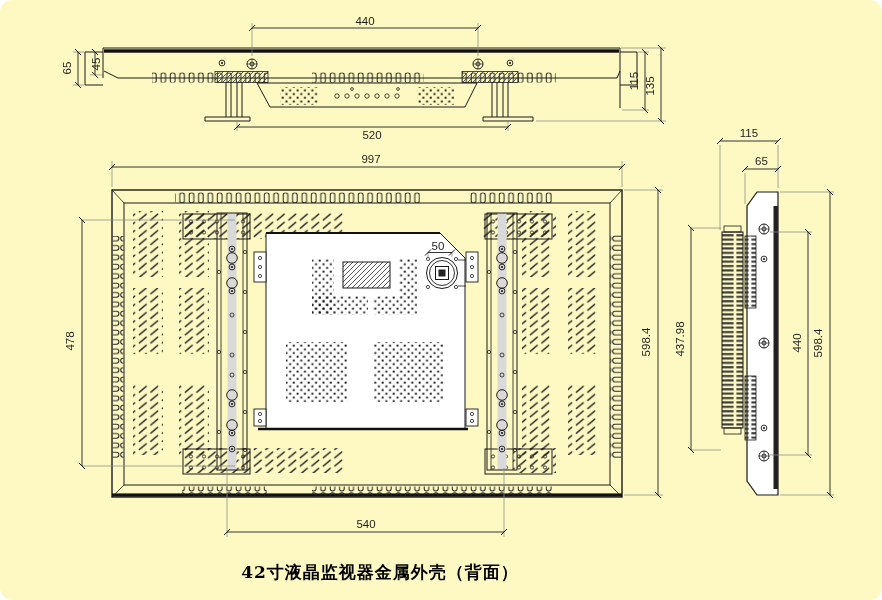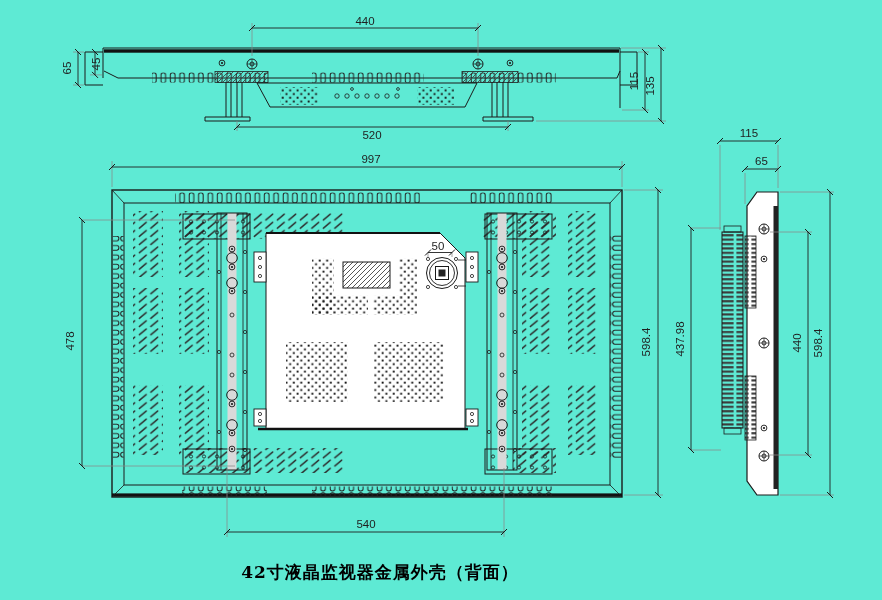--- a/index.html
+++ b/index.html
@@ -1,17 +1,17 @@
 <!DOCTYPE html>
 <html><head>
 <meta charset="utf-8">
 <style>
   html,body{margin:0;padding:0;background:#ffffff;}
-  .page{position:relative;width:882px;height:600px;background:#5eead4;overflow:hidden;
-        font-family:"Liberation Sans", sans-serif;}
+  .page{position:relative;width:882px;height:600px;background:#fef9c3;overflow:hidden;
+        font-family:"Liberation Sans", sans-serif;border-radius:12px;}
   svg{display:block}
   .ol{stroke:#1a1a1a;stroke-width:1.2;fill:none;}
   .o2{stroke:#1a1a1a;stroke-width:1;fill:none;}
   .th{stroke:#1a1a1a;stroke-width:0.8;fill:none;}
   .dl{stroke:#1f1f1f;stroke-width:0.9;fill:none;}
   .ext{stroke:#8a8a8a;stroke-width:0.75;fill:none;}
   .dt{font-family:"Liberation Sans",sans-serif;font-size:11.5px;fill:#1f1f1f;}
   .cap{font-family:"DejaVu Serif",serif;font-size:17px;font-weight:bold;fill:#000;letter-spacing:1px;}
 </style>
 </head>

